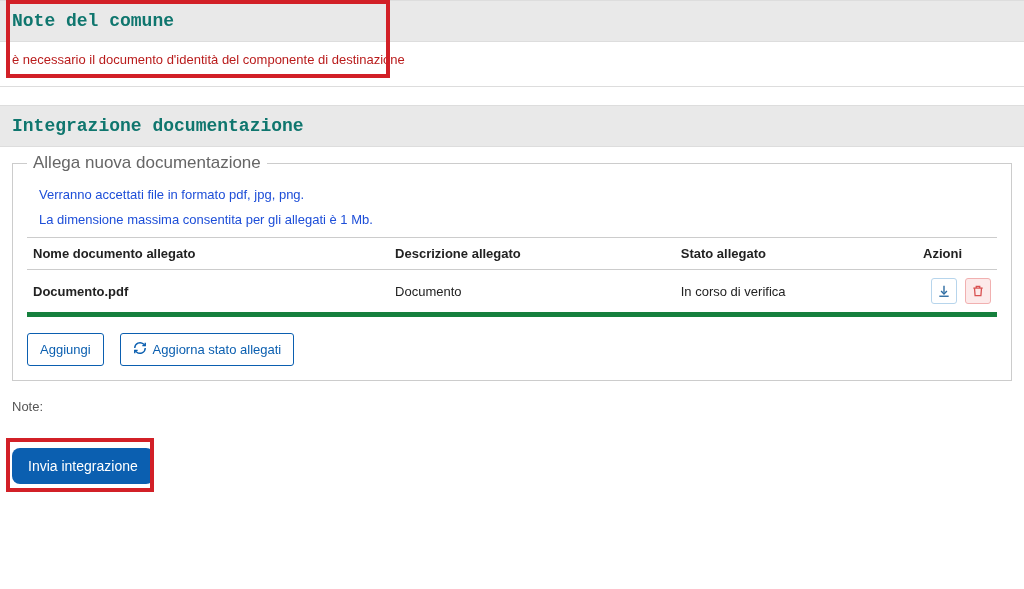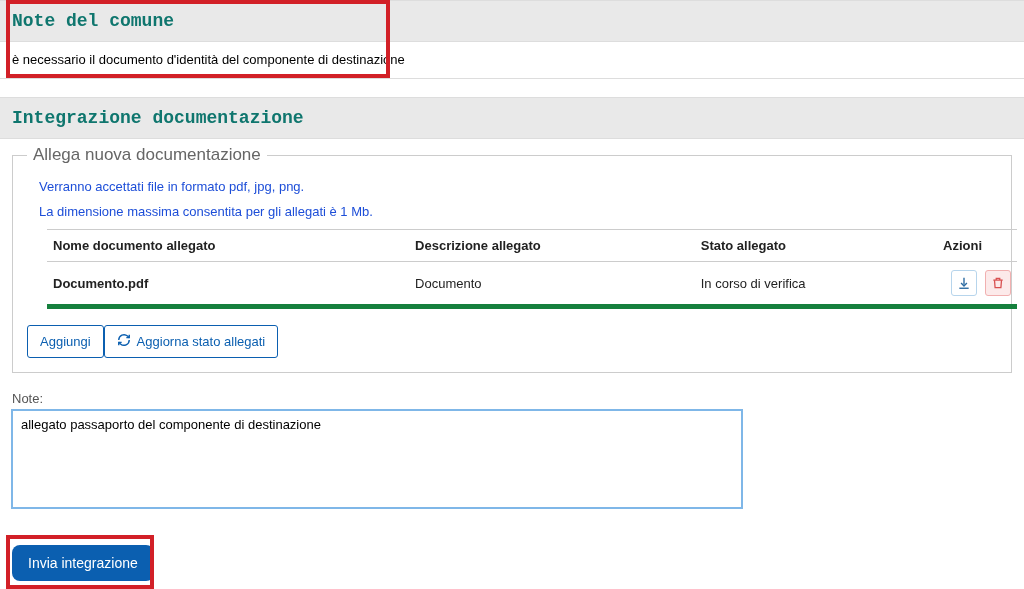--- a/index.html
+++ b/index.html
@@ -17,23 +17,23 @@
       border-left: none;
       border-right: none;
     }
     .section-header h2 {
       font-size: 18px;
       font-weight: 600;
       color: #0f766e;
       font-family: Liberation Mono, monospace;
     }
     .note-text-box {
-      padding: 10px 12px 11px;
-      font-size: 13px;
-      color: #000000;
+      padding: 10px 12px 19px;
+      font-size: 13px;
+      color: #b91c1c;
       border: 1px solid #ddd;
       border-top: none;
       border-left: none;
       border-right: none;
     }
     .highlight-box-1 {
       position: absolute;
       top: 0px;
       left: 6px;
       width: 384px;
@@ -51,21 +51,20 @@
     fieldset.doc-fieldset legend {
       padding: 0 6px;
       color: #666;
       font-size: 17px;
     }
     .hint { margin: 4px 12px 10px; color: #1d4ed8; }
     table.att-table {
       width: 100%;
       border-collapse: collapse;
       margin-top: 8px;
-      margin-left: 20px;
     }
     table.att-table th {
       text-align: left;
       font-size: 13px;
       font-weight: 700;
       padding: 8px 6px;
       border-top: 1px solid #ccc;
       border-bottom: 1px solid #ccc;
     }
     table.att-table td {
@@ -80,21 +79,21 @@
       justify-content: center;
       width: 26px;
       height: 26px;
       border: 1px solid;
       border-radius: 3px;
       cursor: pointer;
       background: #fff;
     }
     .icon-download { border-color: #b7d5ec; color: #2d6ca2; }
     .icon-delete { border-color: #f1b0b0; color: #d85050; background: #fceaea; margin-left: 4px; }
-    .btn-row { margin-top: 16px; display: flex; gap: 0; }
+    .btn-row { margin-top: 16px; display: flex; gap: 16px; }
     .btn-outline {
       border: 1px solid #0b5fb0;
       color: #0b5fb0;
       background: #fff;
       padding: 7px 12px;
       border-radius: 3px;
       font-size: 13px;
       cursor: pointer;
       display: inline-flex;
       align-items: center;
@@ -200,19 +199,18 @@
             <path d="M3 21v-5h5"></path>
           </svg>
       </span>
       <span>Aggiorna stato allegati</span>
     </button>
   </div>
 </fieldset>
 
 <div class="note-block">
   <label class="note-label">Note:</label>
-  <textarea class="note-area" style="">allegato passaporto del componente di destinazione</textarea>
 </div>
 
 <div class="submit-wrap">
   <button class="btn-primary">Invia integrazione</button>
   <div class="highlight-box-2"></div>
 </div>
 
 </body></html>

